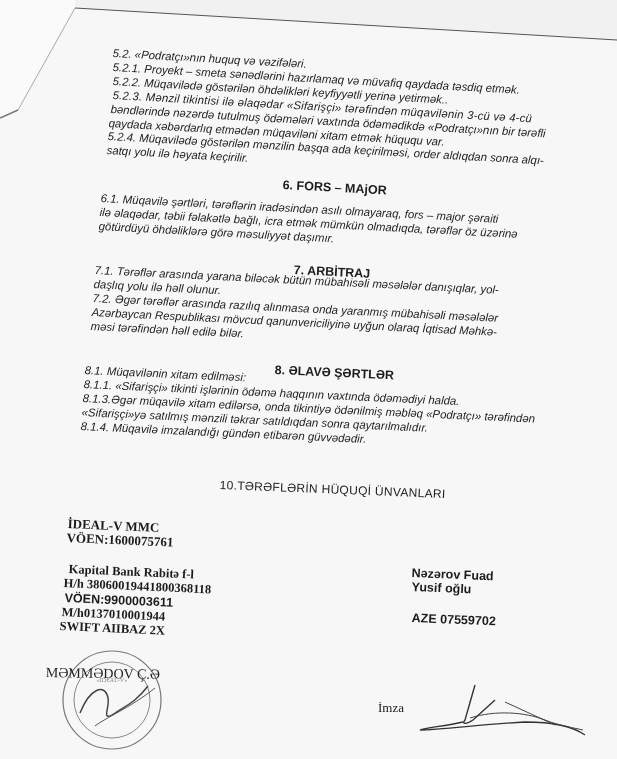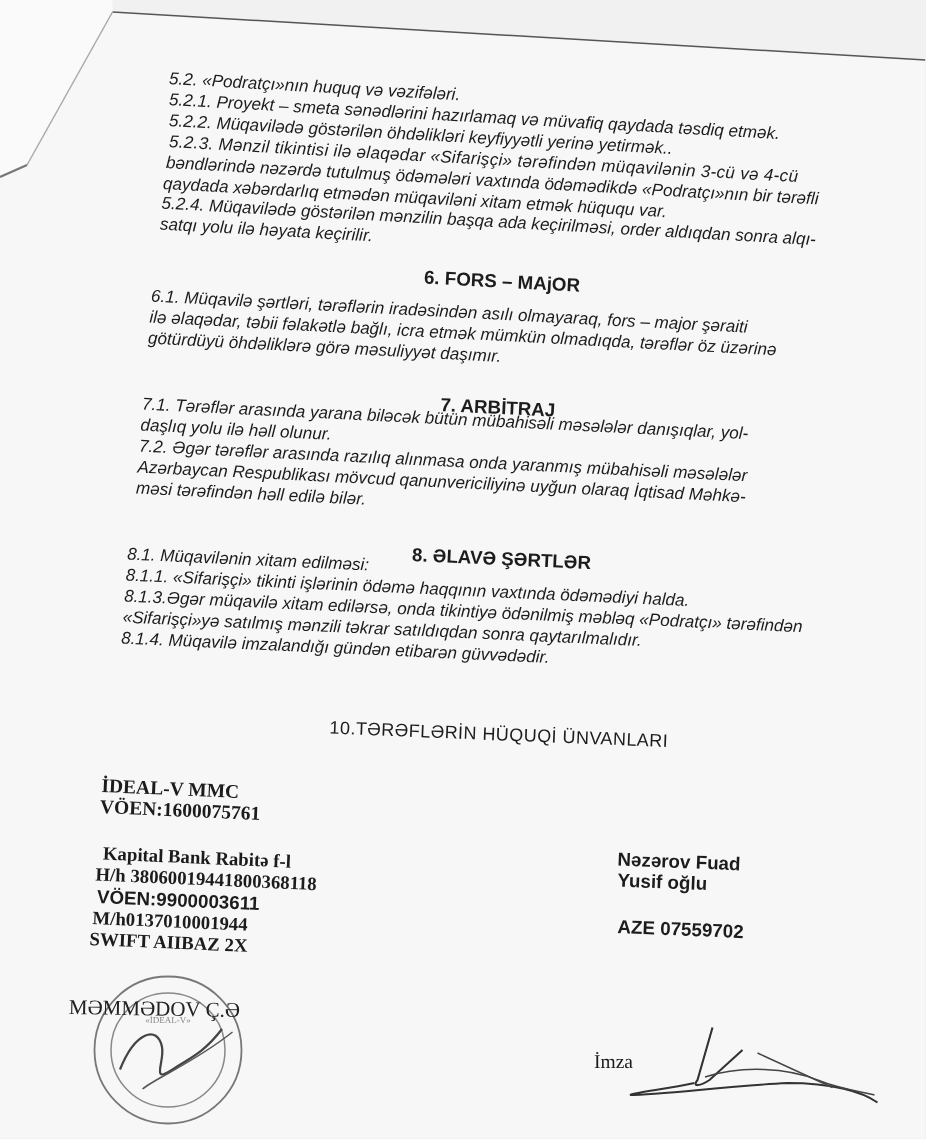--- a/index.html
+++ b/index.html
@@ -92,21 +92,21 @@
     <div class="line serif bold" style="left:64px;top:576px;font-size:12.5px;transform:rotate(2.5deg);">H/h 38060019441800368118</div>
     <div class="line sans bold" style="left:65px;top:591px;font-size:12.5px;transform:rotate(2.5deg);">VÖEN:9900003611</div>
     <div class="line serif bold" style="left:62px;top:605px;font-size:12.5px;transform:rotate(2.5deg);">M/h0137010001944</div>
     <div class="line serif bold" style="left:60px;top:619px;font-size:12.5px;transform:rotate(2.5deg);">SWIFT AIIBAZ 2X</div>
   </div>
 
   <div>
     <div class="line sans bold" style="left:412px;top:566px;font-size:12.5px;transform:rotate(2.3deg);">Nəzərov Fuad</div>
     <div class="line sans bold" style="left:412px;top:580px;font-size:12.5px;transform:rotate(2.3deg);">Yusif oğlu</div>
     <div class="line sans bold" style="left:412px;top:611px;font-size:12.5px;transform:rotate(2.3deg);">AZE 07559702</div>
-    <div class="line serif" style="left:396px;top:700px;font-size:13px;">İmza</div>
+    <div class="line serif" style="left:378px;top:700px;font-size:13px;">İmza</div>
   </div>
 
   <svg class="stamp" viewBox="0 0 104 104">
     <circle cx="52" cy="52" r="49" fill="none" stroke="#777" stroke-width="1.2"></circle>
     <circle cx="52" cy="52" r="38" fill="none" stroke="#888" stroke-width="1"></circle>
     <text x="52" y="34" font-size="6" text-anchor="middle" fill="#888" font-family="Liberation Serif, serif">«İDEAL-V»</text>
     <path d="M20,65 C30,40 45,35 48,50 C50,60 40,75 55,65 C65,58 75,55 88,38" fill="none" stroke="#444" stroke-width="1.5"></path>
     <path d="M35,78 C45,70 70,60 95,40" fill="none" stroke="#555" stroke-width="1"></path>
   </svg>
   <div class="line serif" style="left:46px;top:665px;font-size:14px;color:#222;transform:rotate(1deg);">MƏMMƏDOV Ç.Ə</div>

